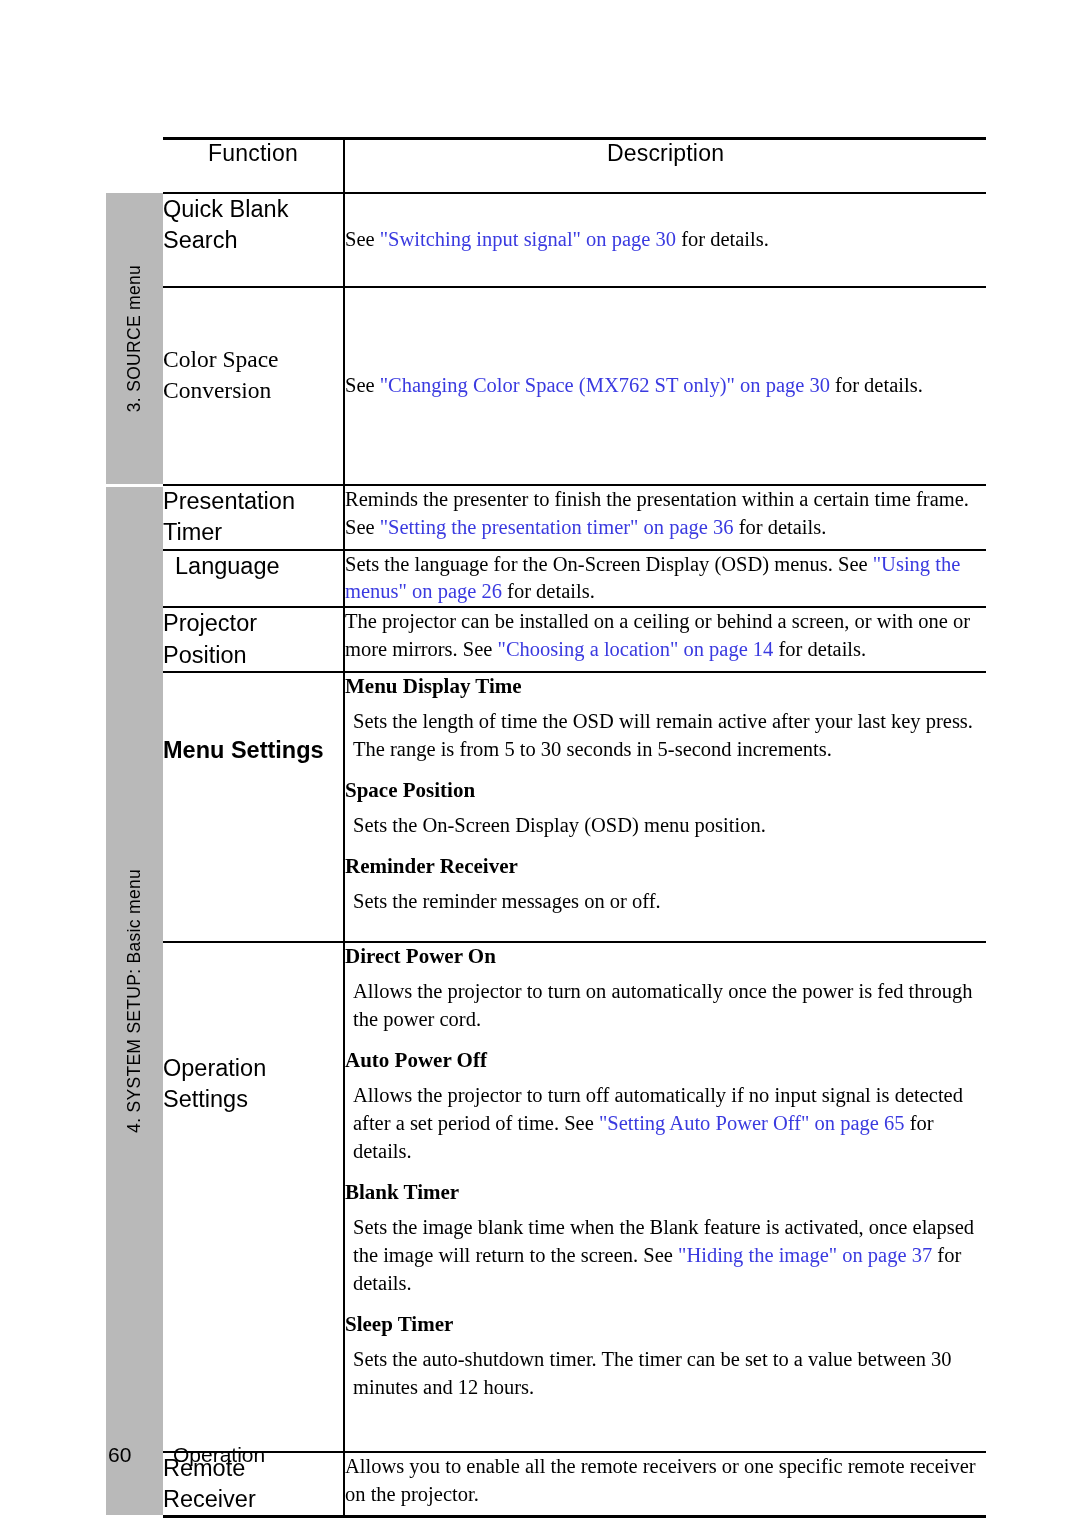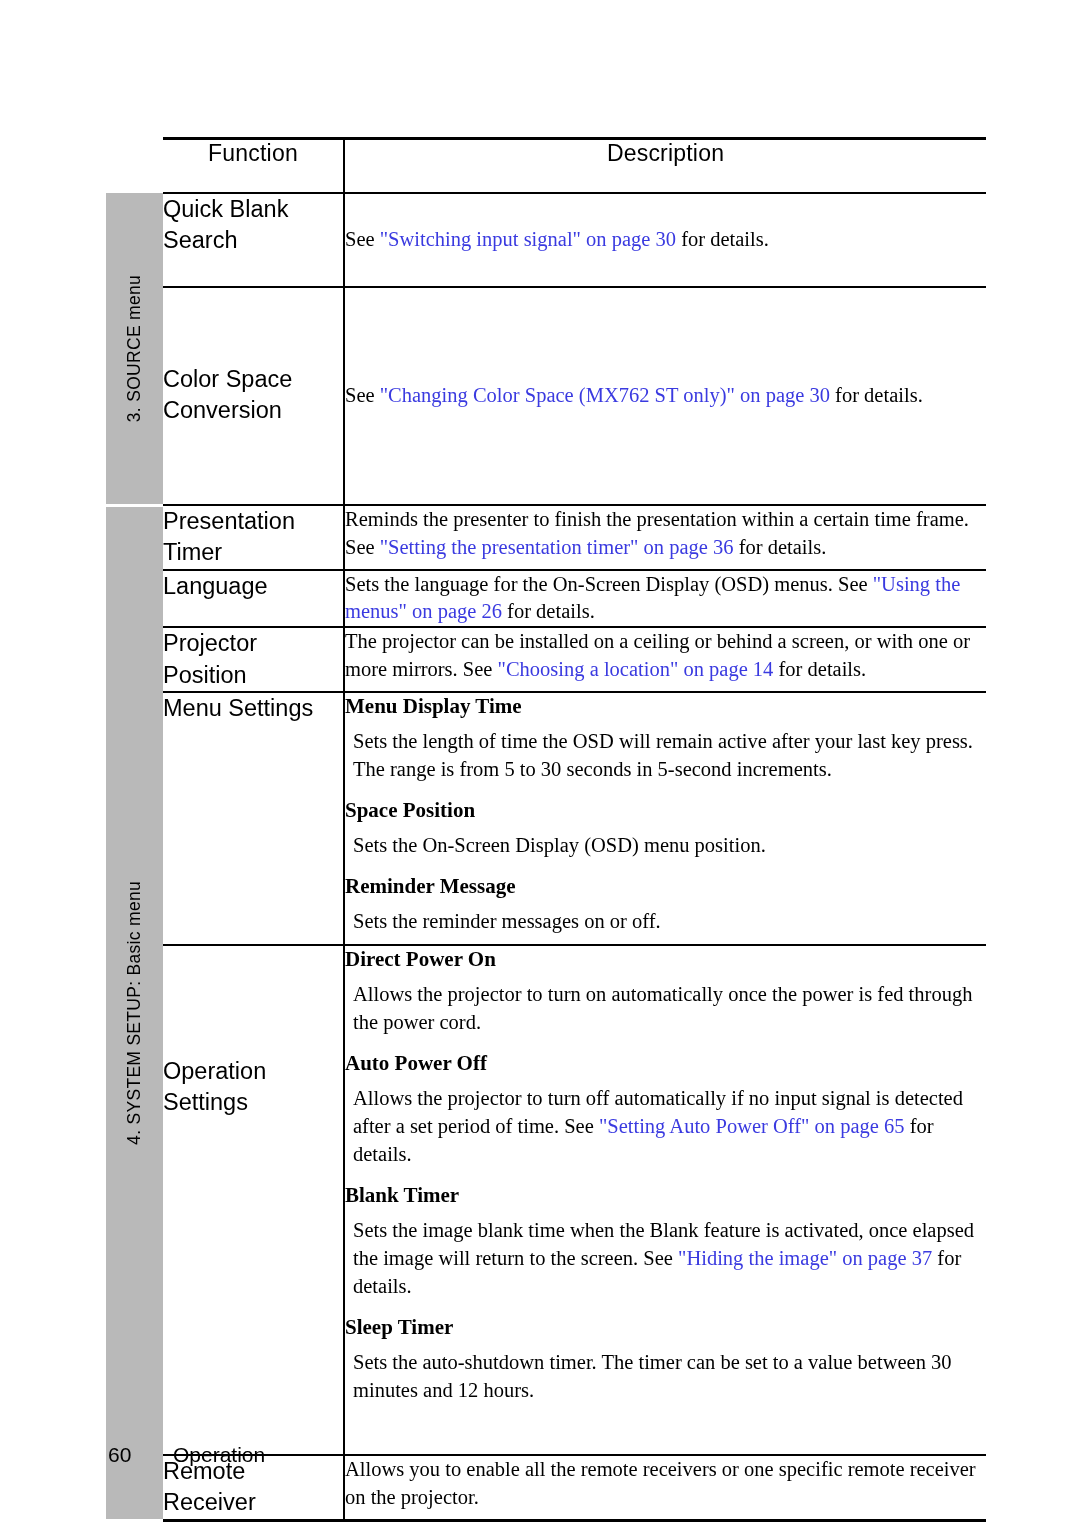--- a/index.html
+++ b/index.html
@@ -166,69 +166,69 @@
             <span class="side-label">3. SOURCE menu</span>
           </span>
         </td>
         <td class="func-cell first-in-section" style="height:92px;">Quick Blank Search</td>
         <td class="desc-cell first-in-section vcenter">
             <p><span>See </span><span class="xref">"Switching input signal" on page 30</span><span> for details.</span></p>
           </td>
       </tr>
 
       <tr>
-        <td class="func-cell" style="height:140px;padding-top:76px;">Color Space Conversion</td>
+        <td class="func-cell" style="height:140px;padding-top:56px;font-family:Liberation Serif, serif;">Color Space Conversion</td>
         <td class="desc-cell vcenter">
             <p><span>See </span><span class="xref">"Changing Color Space (MX762 ST only)" on page 30</span><span> for details.</span></p>
           </td>
       </tr>
 
       <tr>
         <td class="side-cell" rowspan="6">
           <span class="side-label-wrap">
             <span class="side-label">4. SYSTEM SETUP: Basic menu</span>
           </span>
         </td>
         <td class="func-cell first-in-section" style="height:62px;">Presentation Timer</td>
         <td class="desc-cell first-in-section">
             <p><span>Reminds the presenter to finish the presentation within a certain time frame. See </span><span class="xref">"Setting the presentation timer" on page 36</span><span> for details.</span></p>
           </td>
       </tr>
 
       <tr>
-        <td class="func-cell" style="height:52px;">Language</td>
+        <td class="func-cell" style="height:52px;padding-left:12px;">Language</td>
         <td class="desc-cell">
             <p><span>Sets the language for the On-Screen Display (OSD) menus. See </span><span class="xref">"Using the menus" on page 26</span><span> for details.</span></p>
           </td>
       </tr>
 
       <tr>
         <td class="func-cell" style="height:62px;">Projector Position</td>
         <td class="desc-cell">
             <p><span>The projector can be installed on a ceiling or behind a screen, or with one or more mirrors. See </span><span class="xref">"Choosing a location" on page 14</span><span> for details.</span></p>
           </td>
       </tr>
 
       <tr>
-        <td class="func-cell" style="height:206px;">Menu Settings</td>
+        <td class="func-cell" style="height:206px;padding-top:62px;font-weight:bold;">Menu Settings</td>
         <td class="desc-cell">
             <div class="sub-block">
               <div class="sub-head">Menu Display Time</div>
               <div class="sub-body">
                 <p><span>Sets the length of time the OSD will remain active after your last key press. The range is from 5 to 30 seconds in 5-second increments.</span></p>
               </div>
             </div>
             <div class="sub-block">
               <div class="sub-head">Space Position</div>
               <div class="sub-body">
                 <p><span>Sets the On-Screen Display (OSD) menu position.</span></p>
               </div>
             </div>
             <div class="sub-block">
-              <div class="sub-head">Reminder Message</div>
+              <div class="sub-head">Reminder Receiver</div>
               <div class="sub-body">
                 <p><span>Sets the reminder messages on or off.</span></p>
               </div>
             </div>
           </td>
       </tr>
 
       <tr>
         <td class="func-cell" style="height:398px;padding-top:110px;">Operation Settings</td>
         <td class="desc-cell">

